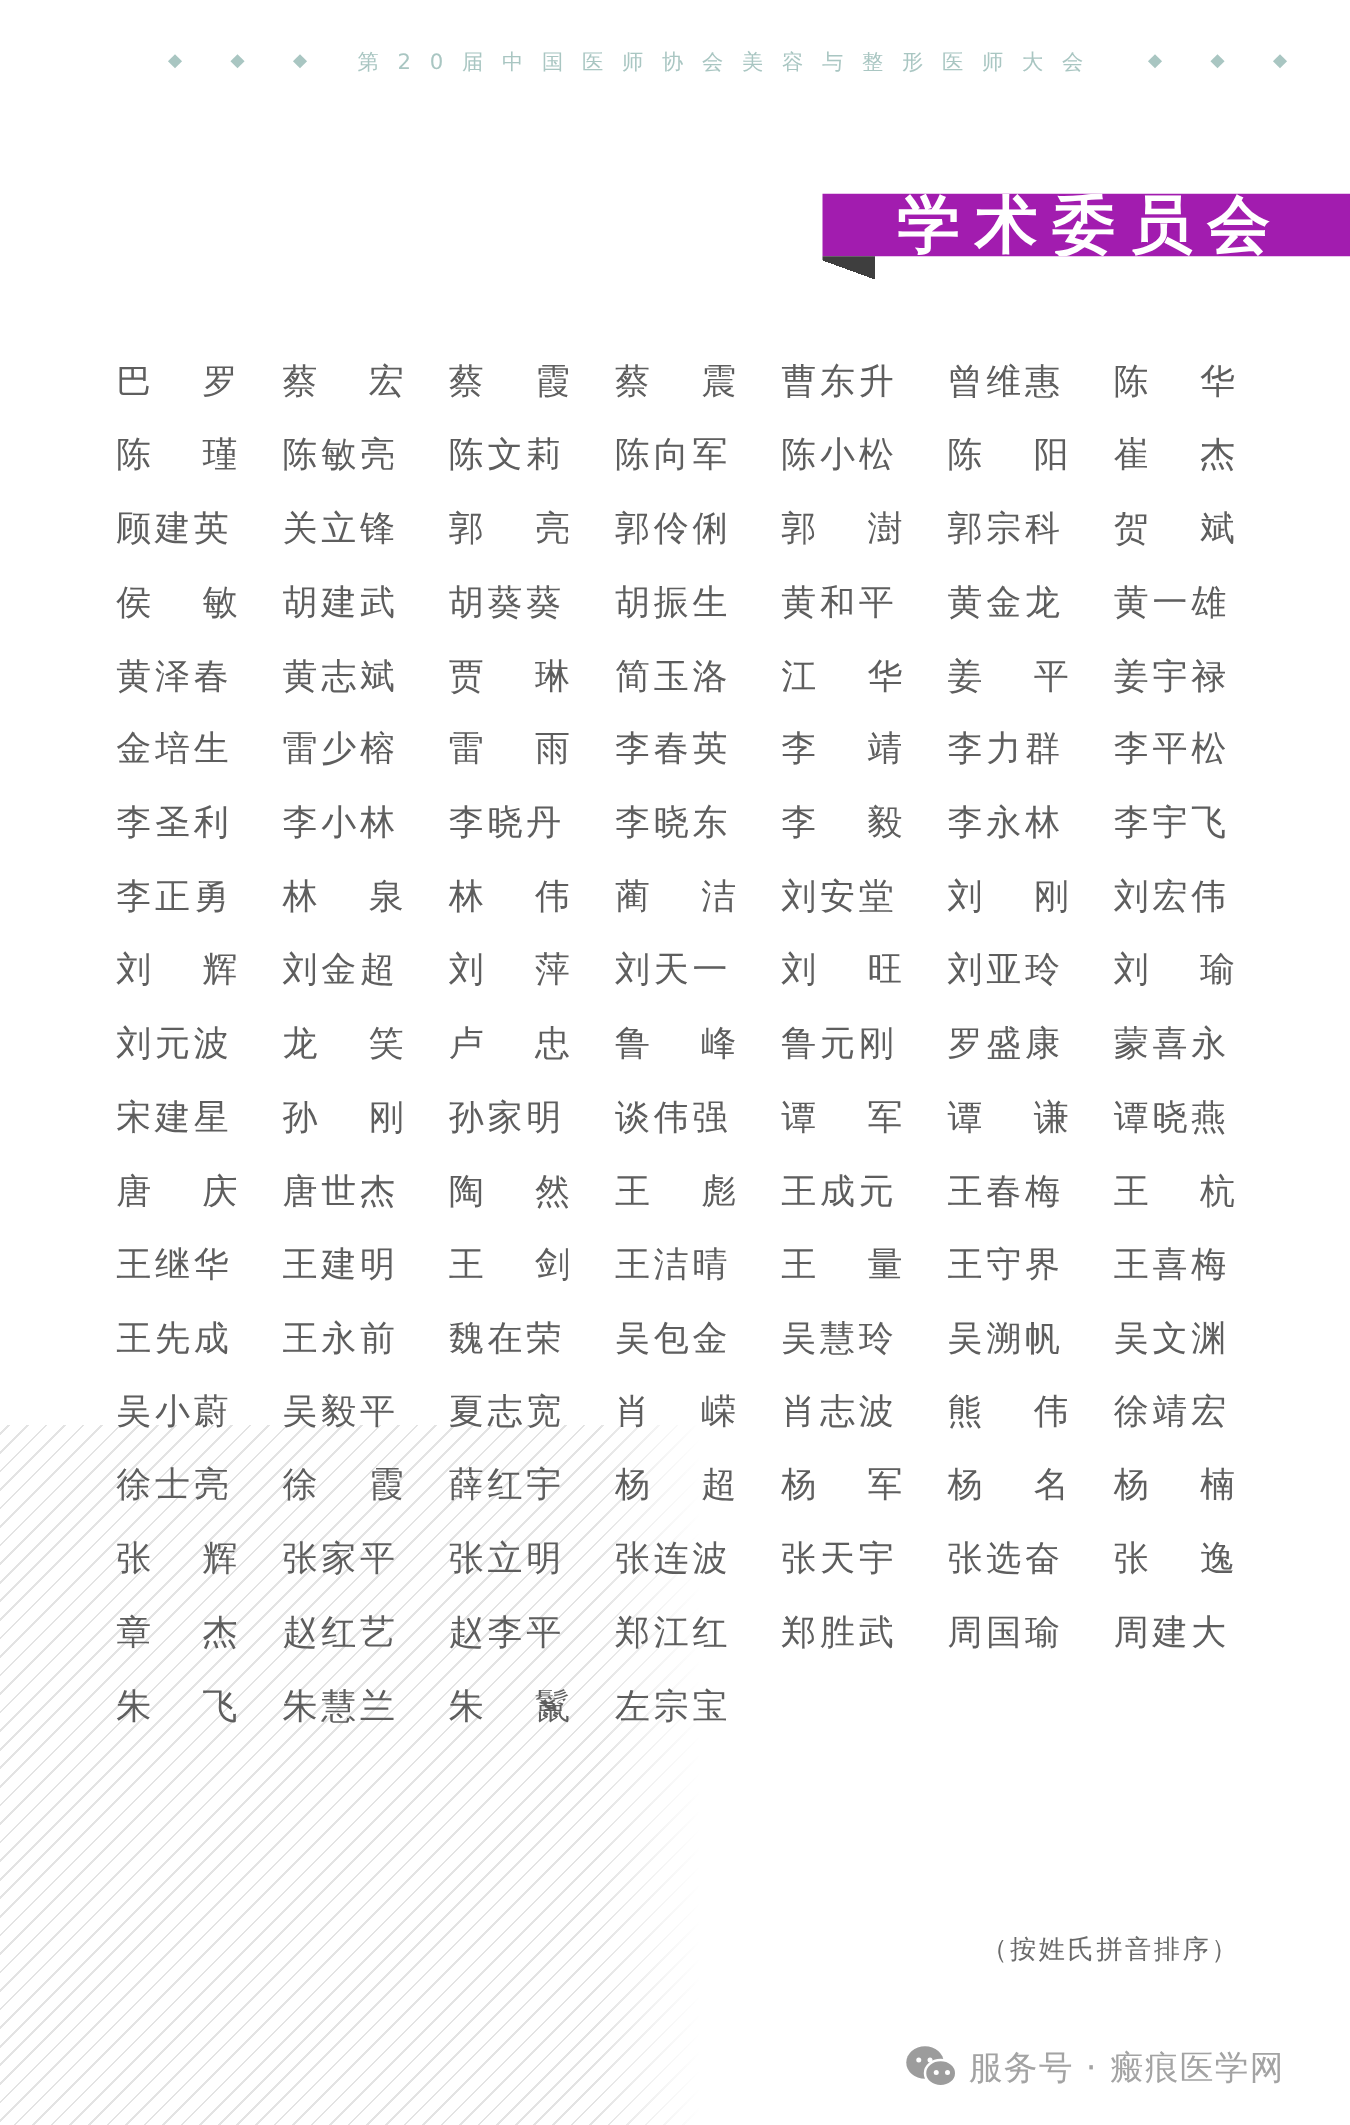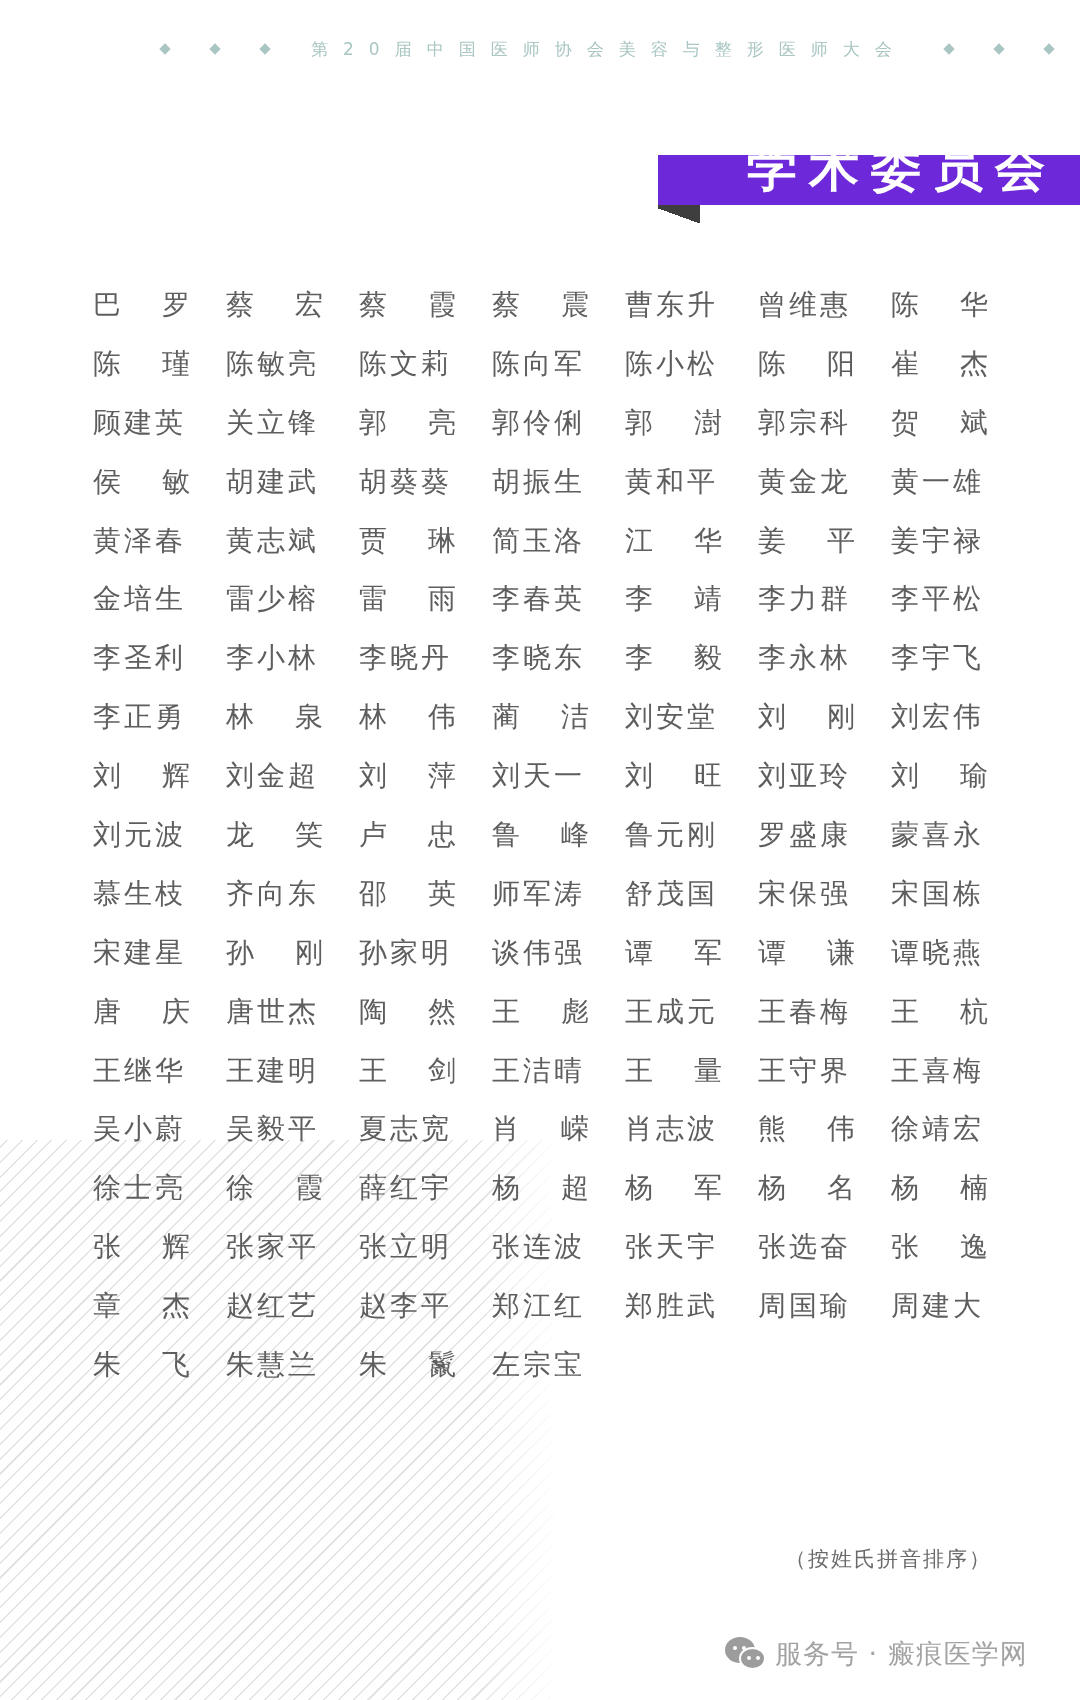--- a/index.html
+++ b/index.html
@@ -21,21 +21,21 @@
         rgba(200,200,200,0.5) 9px, rgba(200,200,200,0.5) 10.5px);
       z-index: 0;
     }
     .hatch::after {
       content: "";
       position: absolute; inset: 0;
       background: linear-gradient(to right, rgba(255,255,255,0) 85%, rgba(255,255,255,1) 100%);
     }
     .header-line {
       position: absolute;
-      top: 36px; left: 161px;
+      top: 36px; left: 136px;
       width: 880px; height: 26px;
       display: flex; align-items: center;
       z-index: 2;
     }
     .diamond {
       width: 8px; height: 8px;
       background: #a9c6c2;
       transform: rotate(45deg);
       margin-right: 42px;
       flex: 0 0 auto;
@@ -45,24 +45,24 @@
       font-size: 17px;
       letter-spacing: 15px;
       color: #a9c6c2;
       white-space: nowrap;
       margin-right: -4px;
     }
     .banner {
       position: absolute;
       top: 155px; left: 658px;
       width: 422px; height: 50px;
-      background: #6d28d9;
+      background: #a21caf;
       z-index: 2;
-      display: flex; align-items: flex-start;
-      padding-left: 89px;
+      display: flex; align-items: flex-end;
+      padding-left: 60px;
       overflow: hidden;
     }
     .banner-title {
       color: #ffffff;
       font-size: 50px;
       font-weight: bold;
       letter-spacing: 12px;
       line-height: 1;
       margin-top: -12px;
       white-space: nowrap;
@@ -324,32 +324,20 @@
       </div>
       <div class="name two">
         <span>鲁</span>
         <span>峰</span>
       </div>
       <div class="name three">鲁元刚</div>
       <div class="name three">罗盛康</div>
       <div class="name three">蒙喜永</div>
     </div>
     <div class="row">
-      <div class="name three">慕生枝</div>
-      <div class="name three">齐向东</div>
-      <div class="name two">
-        <span>邵</span>
-        <span>英</span>
-      </div>
-      <div class="name three">师军涛</div>
-      <div class="name three">舒茂国</div>
-      <div class="name three">宋保强</div>
-      <div class="name three">宋国栋</div>
-    </div>
-    <div class="row">
       <div class="name three">宋建星</div>
       <div class="name two">
         <span>孙</span>
         <span>刚</span>
       </div>
       <div class="name three">孙家明</div>
       <div class="name three">谈伟强</div>
       <div class="name two">
         <span>谭</span>
         <span>军</span>
@@ -388,20 +376,29 @@
         <span>王</span>
         <span>剑</span>
       </div>
       <div class="name three">王洁晴</div>
       <div class="name two">
         <span>王</span>
         <span>量</span>
       </div>
       <div class="name three">王守界</div>
       <div class="name three">王喜梅</div>
+    </div>
+    <div class="row">
+      <div class="name three">王先成</div>
+      <div class="name three">王永前</div>
+      <div class="name three">魏在荣</div>
+      <div class="name three">吴包金</div>
+      <div class="name three">吴慧玲</div>
+      <div class="name three">吴溯帆</div>
+      <div class="name three">吴文渊</div>
     </div>
     <div class="row">
       <div class="name three">吴小蔚</div>
       <div class="name three">吴毅平</div>
       <div class="name three">夏志宽</div>
       <div class="name two">
         <span>肖</span>
         <span>嵘</span>
       </div>
       <div class="name three">肖志波</div>

